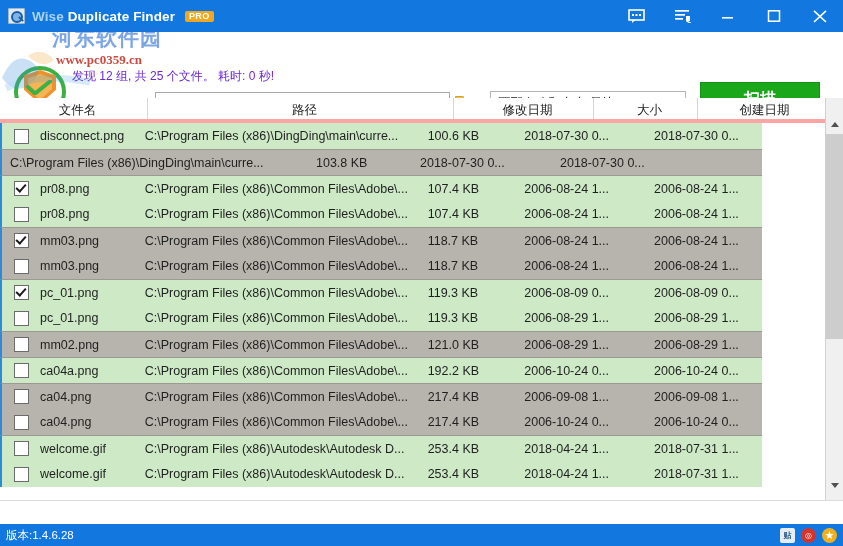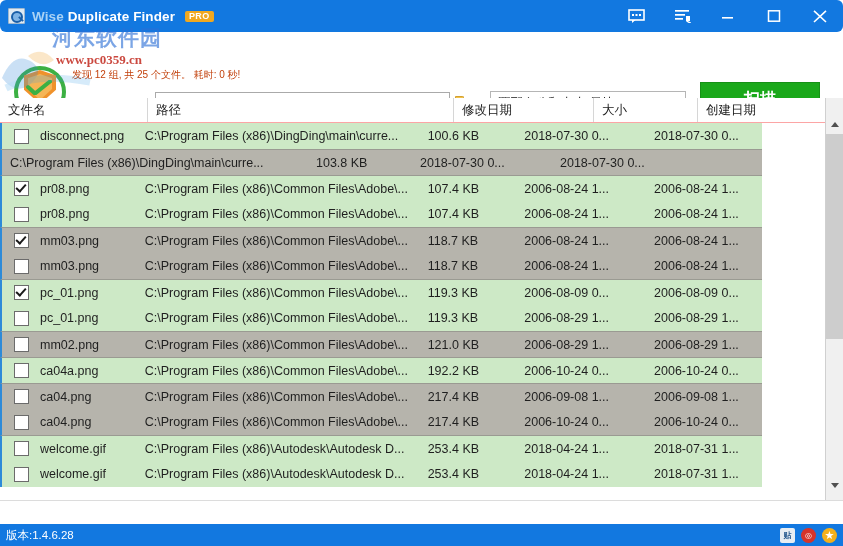--- a/index.html
+++ b/index.html
@@ -8,21 +8,21 @@
     font-family:"Liberation Sans","DejaVu Sans",sans-serif;
     background:#ffffff;
     -webkit-font-smoothing:antialiased;
   }
   #app{position:relative;width:843px;height:546px;overflow:hidden;background:#fff;}
 
   
   .titlebar{
     position:absolute;left:0;top:0;width:843px;height:32px;
     background:#1278e0;
-    display:flex;align-items:center;border-radius:6px;
+    display:flex;align-items:center;
   }
   .tb-logo{width:18px;height:18px;margin-left:7px;position:relative;flex:0 0 auto;}
   .tb-logo .pg{
     position:absolute;left:1px;top:1px;width:15px;height:14px;
     background:#dfeaf4;border:1px solid #9fb8cf;border-radius:1px;
   }
   .tb-logo .lens{
     position:absolute;left:4px;top:4px;width:8px;height:8px;border-radius:50%;
     border:2px solid #1a5fa8;background:#7fb4e6;
   }
@@ -65,21 +65,21 @@
   .logo-shield-in{
     position:absolute;left:20px;top:12px;width:24px;height:26px;
     background:#f5b556;
     clip-path:polygon(50% 0%,100% 16%,100% 58%,50% 100%,0% 58%,0% 16%);
   }
   .logo-check{
     position:absolute;left:18px;top:18px;width:26px;height:15px;
   }
   .info-line{
     position:absolute;left:72px;top:36px;
-    font-size:10px;color:#c2410c;white-space:nowrap;
+    font-size:12px;color:#6d28d9;white-space:nowrap;
   }
   .loc-label{
     position:absolute;left:72px;top:64px;font-size:12.5px;color:#222222;
   }
   .loc-input{
     position:absolute;left:155px;top:60px;width:295px;height:22px;
     border:1px solid #aaaaaa;background:#ffffff;
     font-family:"Liberation Sans",sans-serif;font-size:12.5px;color:#111111;
     padding:0 4px;box-sizing:border-box;line-height:20px;
   }
@@ -114,22 +114,23 @@
     display:flex;align-items:center;justify-content:center;
     font-size:16px;font-weight:bold;box-sizing:border-box;
   }
 
   
   .tablewrap{
     position:absolute;left:0;top:98px;width:843px;height:402px;
     background:#ffffff;overflow:hidden;
   }
   .thead{
-    display:flex;height:25px;background:#ffffff;border-bottom:1px solid #fca5a5;
+    display:flex;height:25px;background:#ffffff;border-bottom:4px solid #fca5a5;
     box-sizing:border-box;
+    text-align:center;
   }
   .th{
     font-size:12.5px;color:#1a1a1a;line-height:24px;padding-left:8px;
     border-right:1px solid #d6d6d6;box-sizing:border-box;overflow:hidden;white-space:nowrap;
   }
   .c-name{width:148px;}
   .c-path{width:306px;}
   .c-size{width:104px;}
   .c-mod{width:140px;}
   .c-cre{width:125px;border-right:none;}

